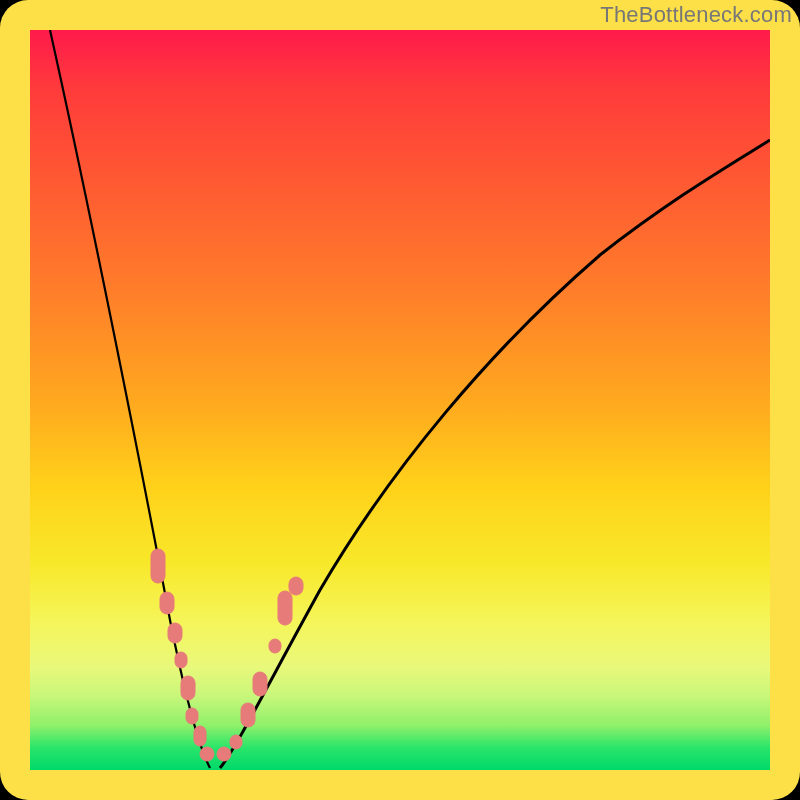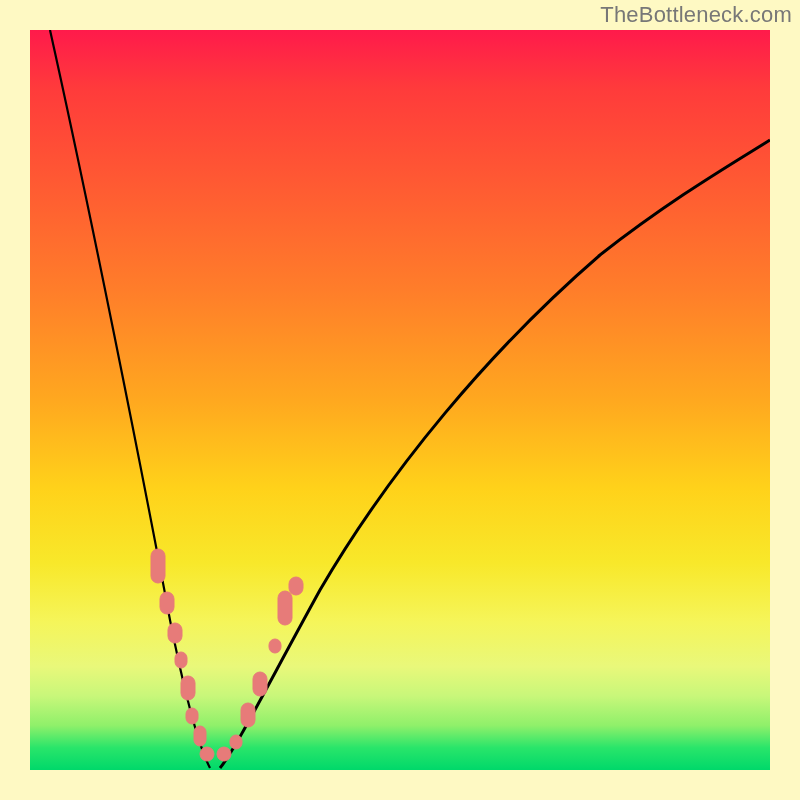--- a/index.html
+++ b/index.html
@@ -8,21 +8,22 @@
     width: 800px;
     height: 800px;
     background: #000;
     overflow: hidden;
     font-family: Arial, Helvetica, sans-serif;
   }
   .frame {
     position: relative;
     width: 800px;
     height: 800px;
-    background: #fef9c3;
+    background: #fde047;
+    border-radius: 28px;
   }
   .plot-area {
     position: absolute;
     left: 30px;
     top: 30px;
     width: 740px;
     height: 740px;
     background: linear-gradient(
       to bottom,
       #ff1a4b 0%,

